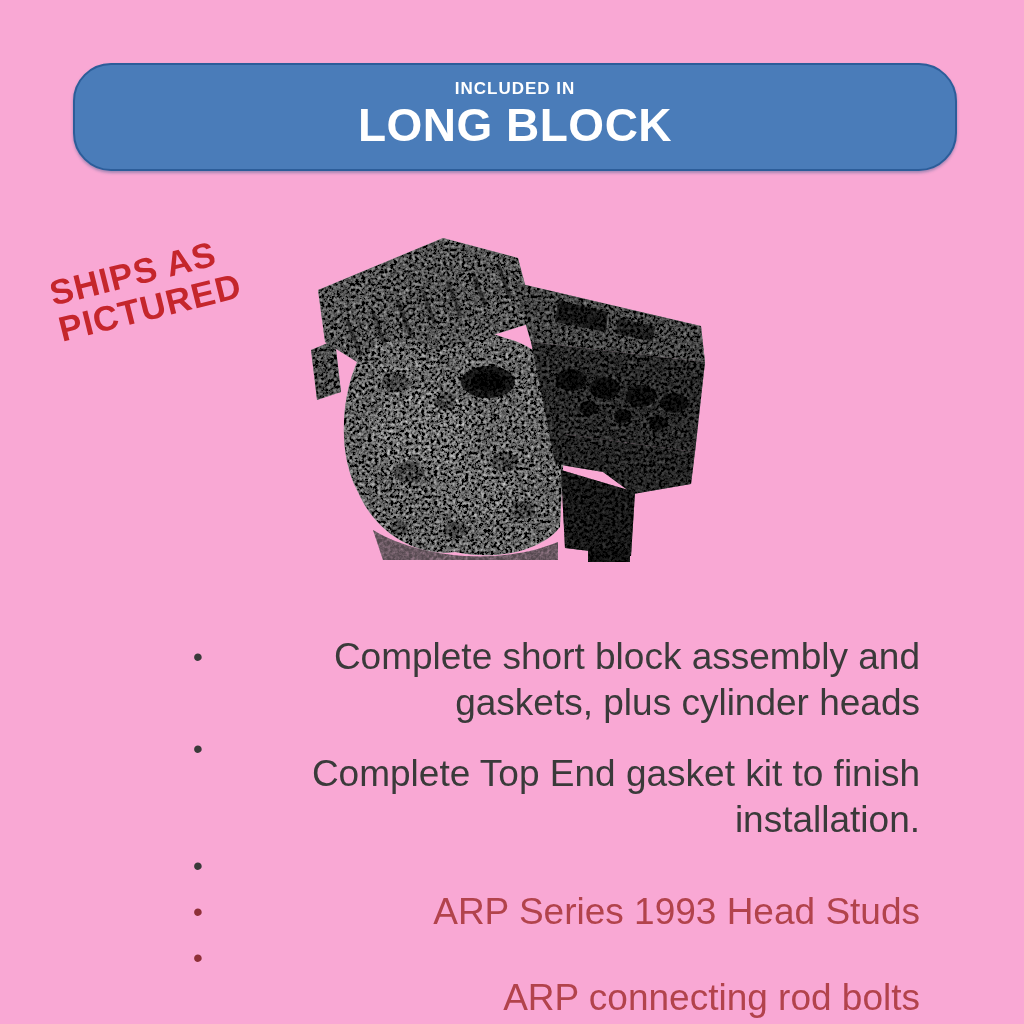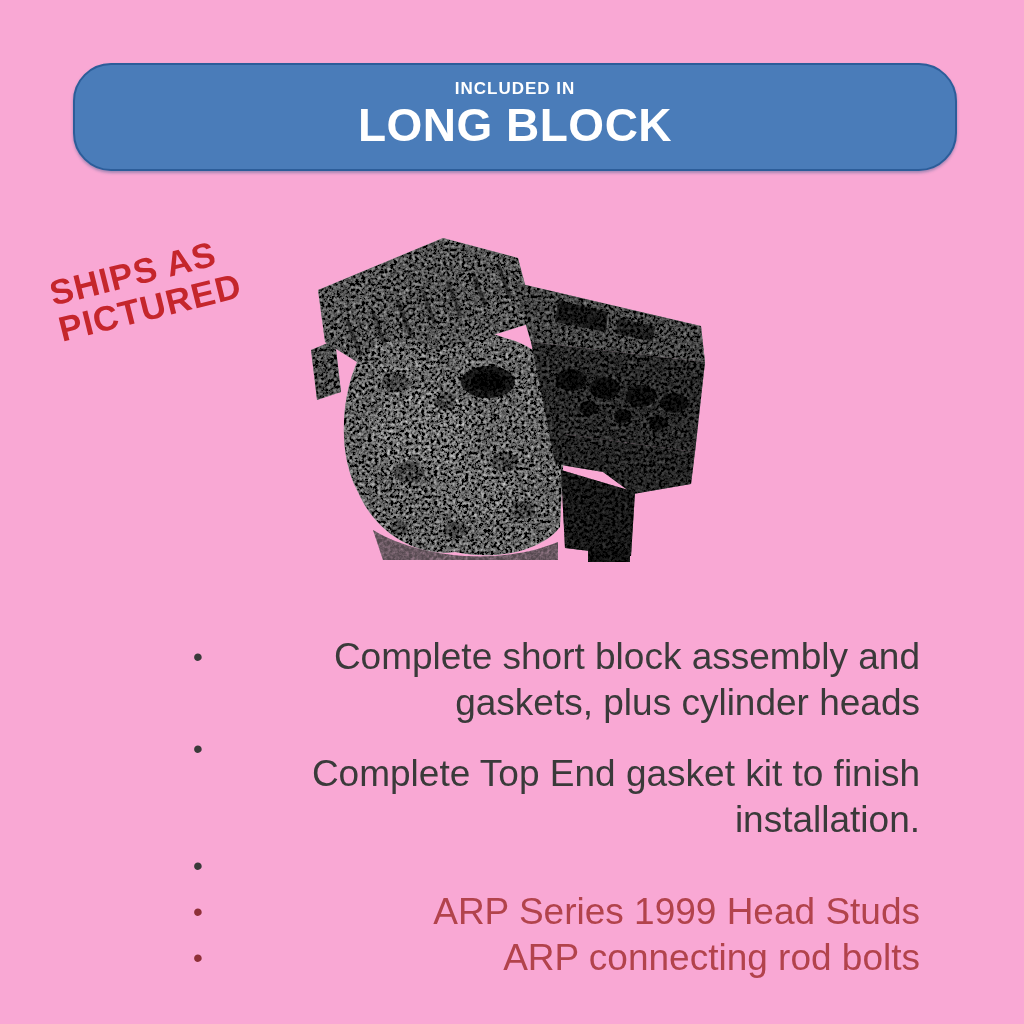--- a/index.html
+++ b/index.html
@@ -181,21 +181,21 @@
     <li>
       <span class="dot" style="color: rgb(58, 58, 58);">•</span>
       <span class="txt" style="color: rgb(58, 58, 58); margin-top: 25px;">Complete Top End gasket kit to finish
 installation.</span>
     </li>
     <li>
       <span class="dot" style="color: rgb(58, 58, 58);">•</span>
     </li>
     <li>
       <span class="dot" style="color: rgb(142, 48, 56);">•</span>
-      <span class="txt" style="color: rgb(178, 67, 76);">ARP Series 1999 Head Studs</span>
+      <span class="txt" style="color: rgb(178, 67, 76);">ARP Series 1993 Head Studs</span>
     </li>
     <li>
       <span class="dot" style="color: rgb(142, 48, 56);">•</span>
-      <span class="txt" style="color: rgb(178, 67, 76);">ARP connecting rod bolts</span>
+      <span class="txt" style="color: rgb(178, 67, 76); margin-top: 40px;">ARP connecting rod bolts</span>
     </li>
   </ul>
 
 </div>
 
 </body></html>

